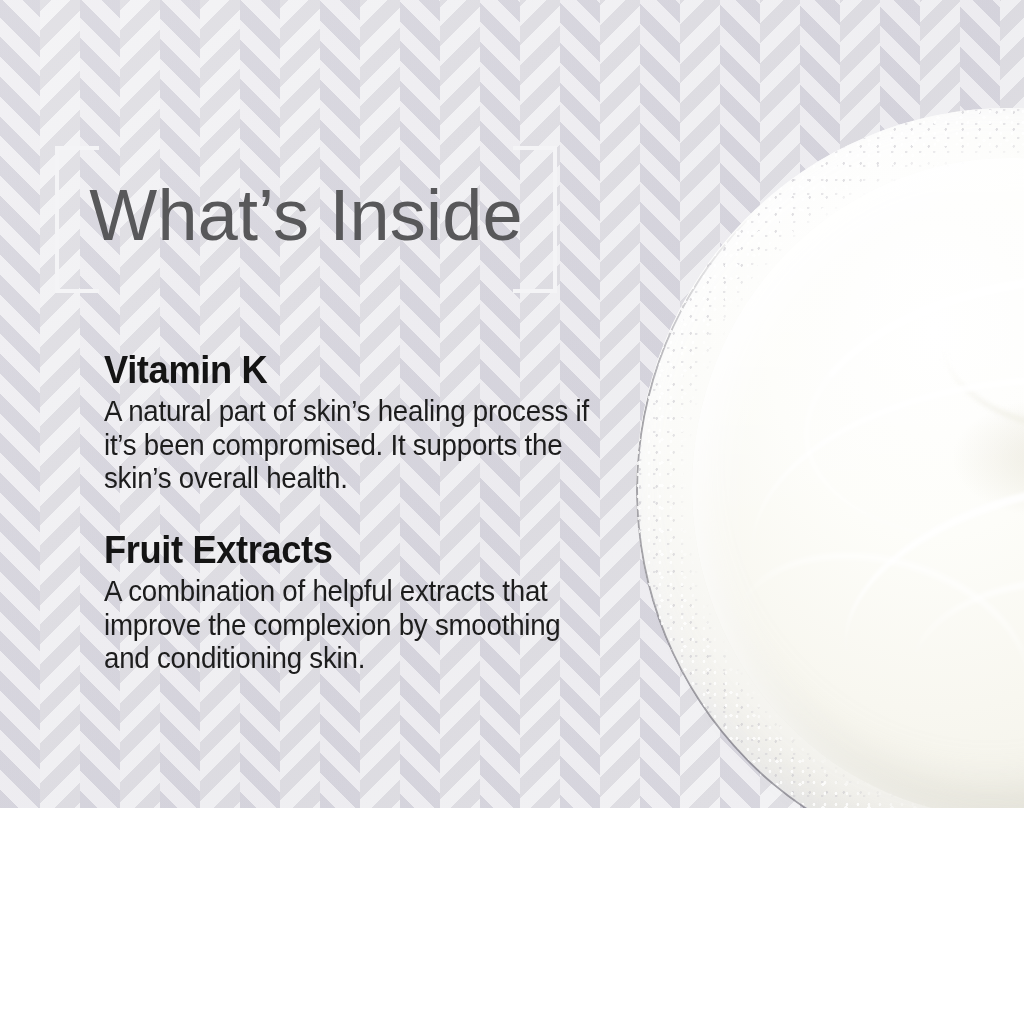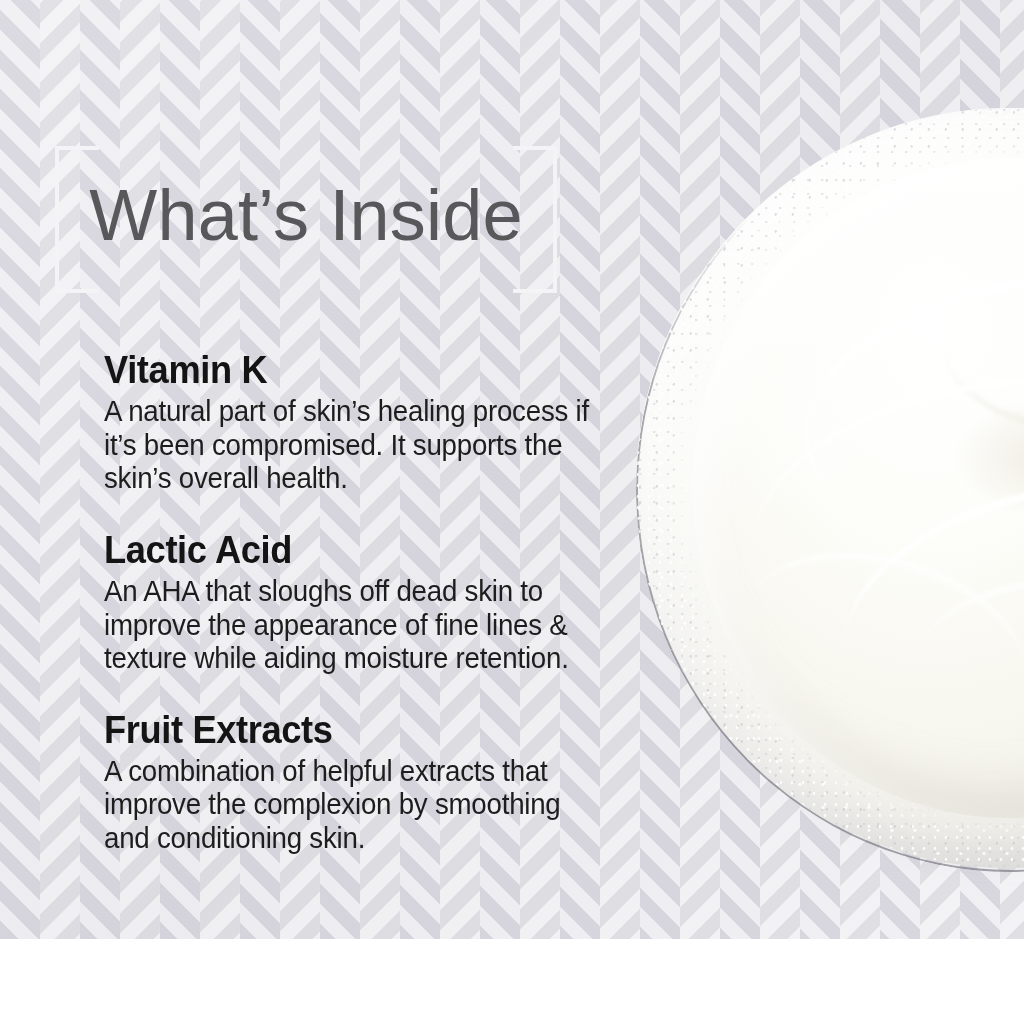--- a/index.html
+++ b/index.html
@@ -4,21 +4,21 @@
 <title>What's Inside</title>
 <style>
   html, body {
     margin: 0;
     padding: 0;
     background: #ffffff;
   }
   #stage {
     position: relative;
     width: 1024px;
-    height: 939px;
+    height: 808px;
     overflow: hidden;
     font-family: "Liberation Sans", "DejaVu Sans", sans-serif;
     background: #d5d4db;
   }
 
   
   .bg-base {
     position: absolute;
     inset: 0;
     background: #d9d8de;
@@ -272,24 +272,20 @@
     <div class="title-text">What’s Inside</div>
   </div>
 
   <div class="ingredients">
 
     <div class="ingredient">
       <p class="ing-name">Vitamin K</p>
       <p class="ing-desc">A natural part of skin’s healing process if it’s been compromised. It supports the skin’s overall health.</p>
     </div>
 
-    <div class="ingredient">
-      <p class="ing-name">Lactic Acid</p>
-      <p class="ing-desc">An AHA that sloughs off dead skin to improve the appearance of fine lines &amp; texture while aiding moisture retention.</p>
-    </div>
 
     <div class="ingredient">
       <p class="ing-name">Fruit Extracts</p>
       <p class="ing-desc">A combination of helpful extracts that improve the complexion by smoothing and conditioning skin.</p>
     </div>
 
   </div>
 
 </div>
 

